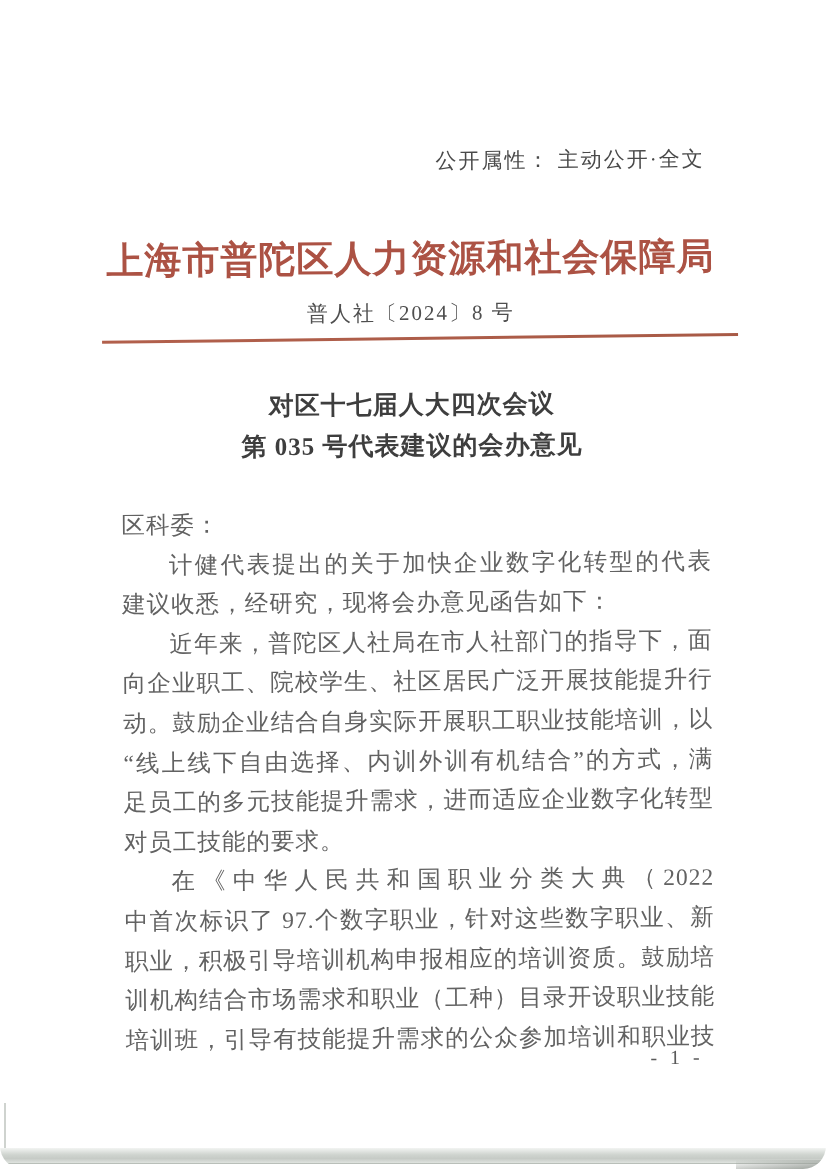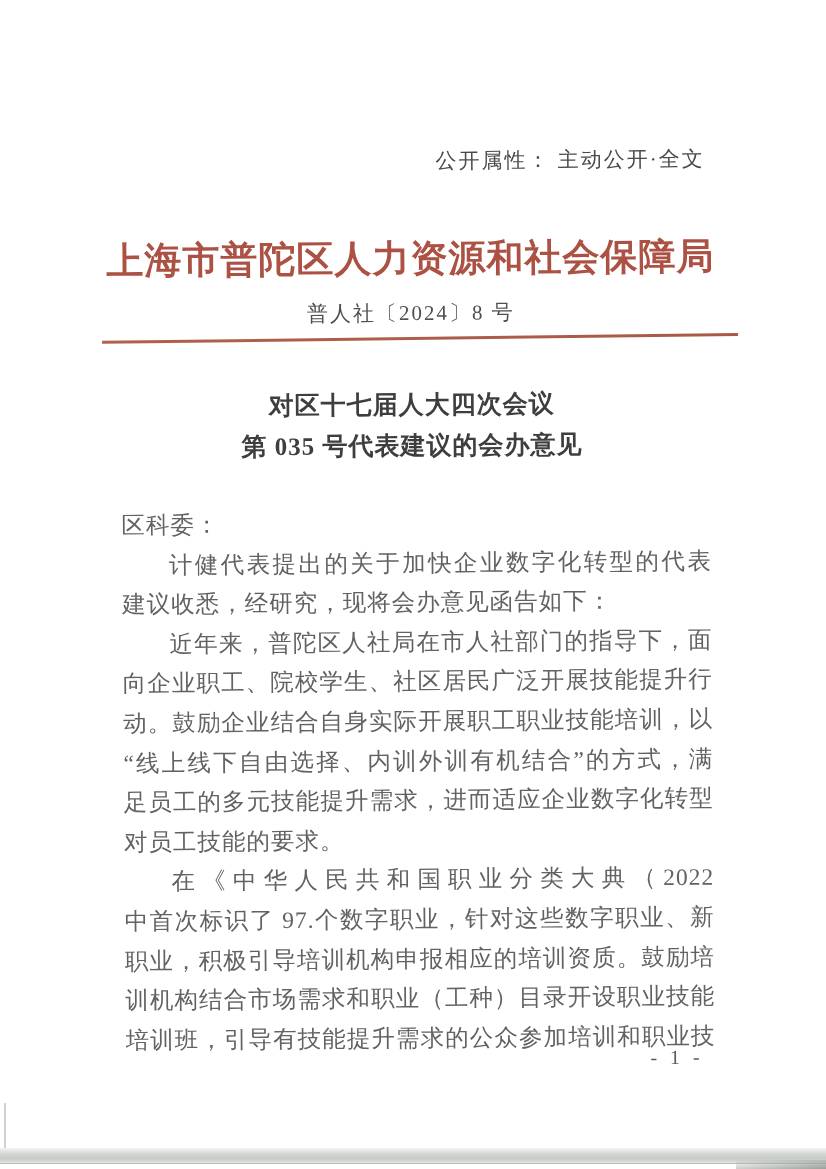--- a/index.html
+++ b/index.html
@@ -7,20 +7,21 @@
     padding: 0;
     background: #ffffff;
   }
   .page {
     position: relative;
     width: 826px;
     height: 1169px;
     background: #ffffff;
     overflow: hidden;
     font-family: "Liberation Serif", "DejaVu Serif", serif;
+    border-radius: 23px;
   }
   .content {
     position: absolute;
     inset: 0;
     transform: rotate(-0.45deg);
     transform-origin: 50% 50%;
   }
   .publicity {
     position: absolute;
     top: 147px;

